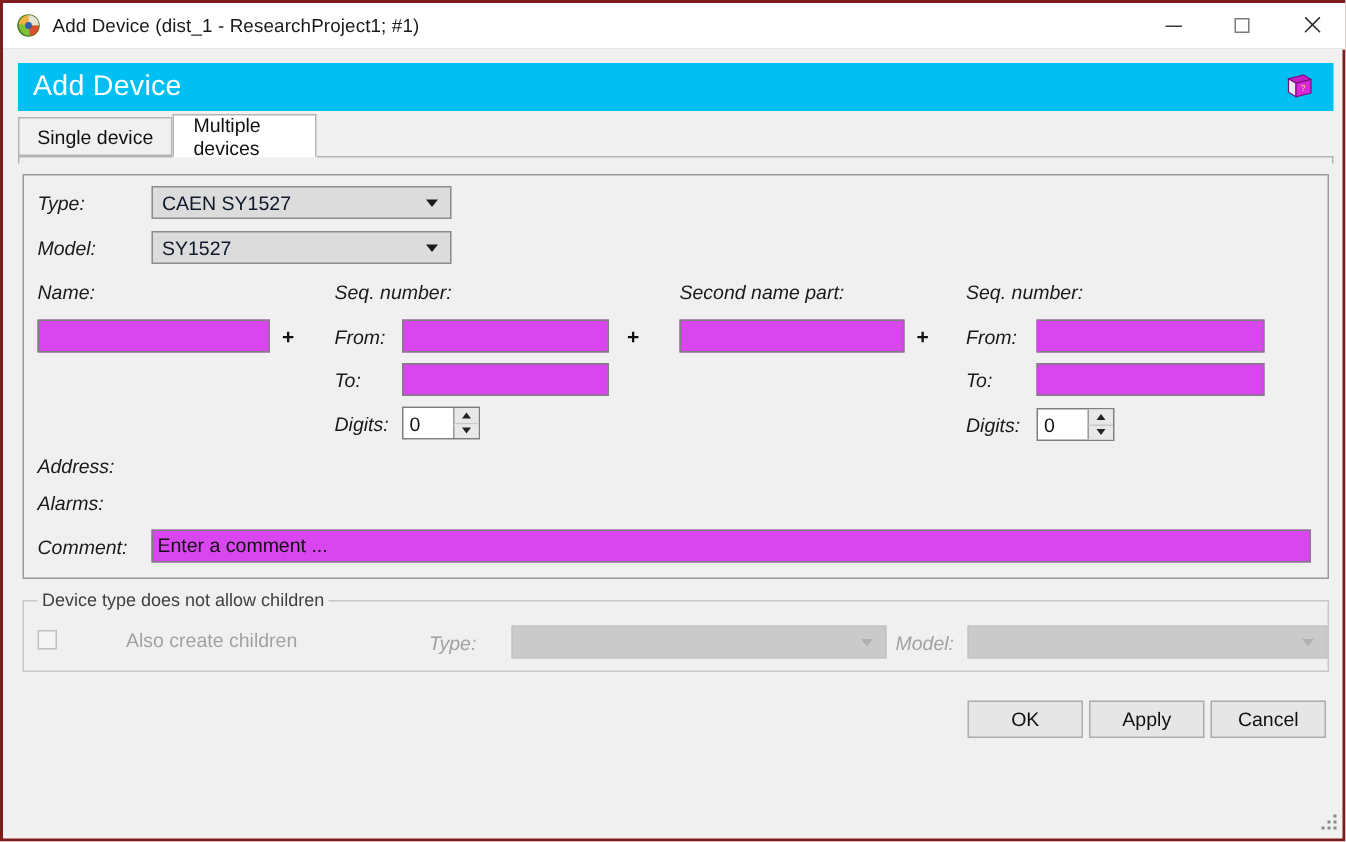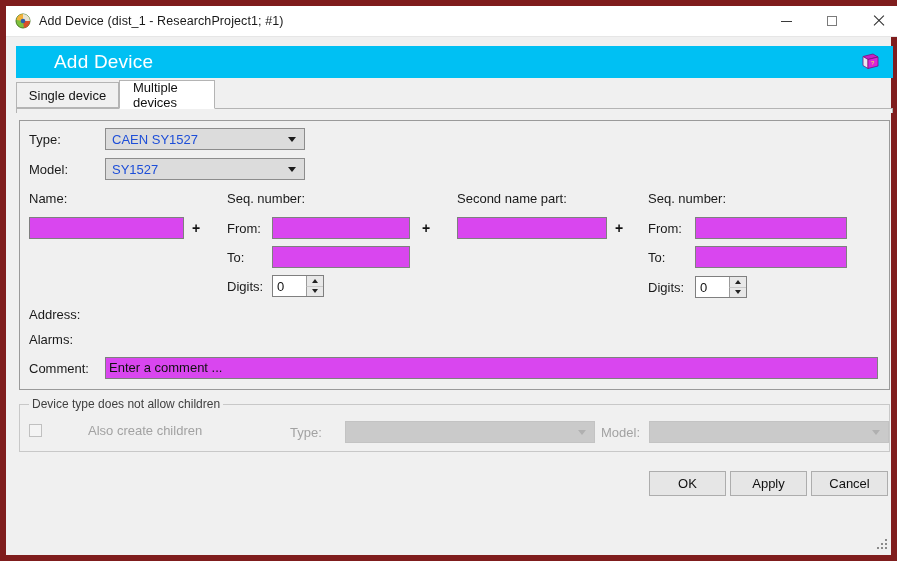--- a/index.html
+++ b/index.html
@@ -8,21 +8,21 @@
     width: 897px; height: 561px;
     overflow: hidden;
     background: #f0f0f0;
     font-family: "Liberation Sans", sans-serif;
   }
 
   #window {
     position: relative;
     width: 897px; height: 561px;
     background: #f0f0f0;
-    border: 6px solid #7f1d1d;
+    border: 2px solid #7f1d1d;
   }
 
   
   #titlebar {
     position: absolute; left: 0; top: 0;
     width: 895px; height: 31px;
     background: #ffffff;
     border-bottom: 1px solid #e6e6e6;
     display: flex; align-items: center;
   }
@@ -58,21 +58,21 @@
     background: #2b2b2b;
   }
   .wb-close::before { transform: rotate(45deg); }
   .wb-close::after  { transform: rotate(-45deg); }
 
   
   #banner {
     position: absolute; left: 10px; top: 40px;
     width: 877px; height: 32px;
     background: #00c0f3;
-    display: flex; align-items: center; padding-left: 28px;
+    display: flex; align-items: center;
   }
   #banner-title {
     margin-left: 10px;
     color: #ffffff;
     font-size: 19px;
     letter-spacing: 0.2px;
   }
   #help-book-icon {
     margin-left: auto; margin-right: 13px;
     width: 20px; height: 18px; position: relative;
@@ -117,28 +117,29 @@
     border: 1px solid #9a9a9a;
     background: #f0f0f0;
   }
 
   
   .lbl {
     position: absolute;
     font-size: 13px; color: #1a1a1a;
     white-space: nowrap;
     line-height: 16px;
+    font-style: italic;
   }
   .combo {
     position: absolute;
     height: 22px;
     background: #dcdcdc;
     border: 1px solid #8c8c8c;
     display: flex; align-items: center;
-    font-size: 13px; color: #1d4ed8;
+    font-size: 13px; color: #0f172a;
     padding-left: 6px;
   }
   .combo .caret {
     margin-left: auto; margin-right: 8px;
     width: 0; height: 0;
     border-left: 4.5px solid transparent;
     border-right: 4.5px solid transparent;
     border-top: 5px solid #1c1c1c;
   }
   .combo.disabled {

